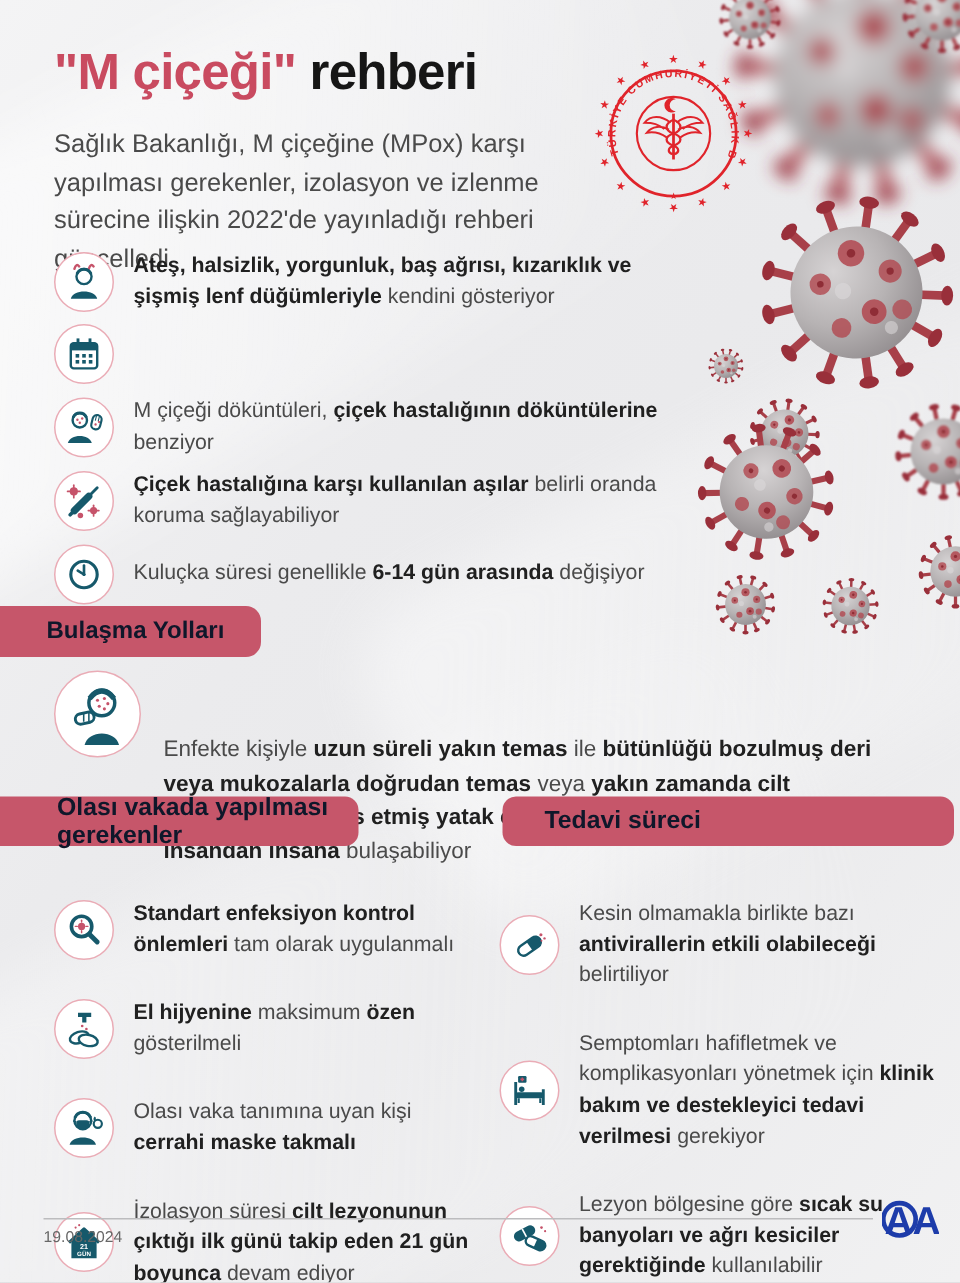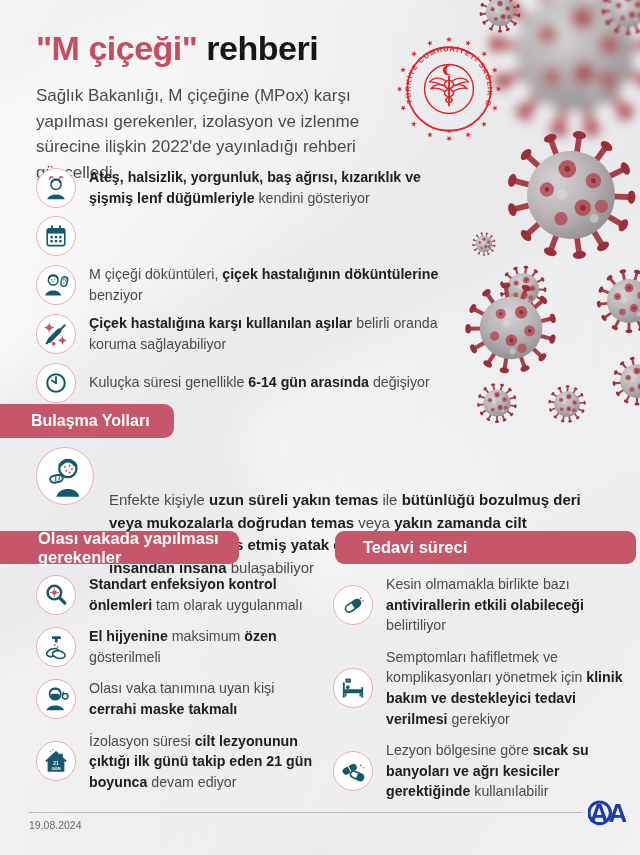--- a/index.html
+++ b/index.html
@@ -24,37 +24,37 @@
 
   .list{position:absolute;}
   .symptoms{left:36px;top:167px;width:410px;}
   .item{display:flex;align-items:center;gap:13px;margin-bottom:8px;}
   .icon-circle{flex:0 0 auto;width:38px;height:38px;border-radius:50%;background:#fff;
                border:1.6px solid #eaacb6;display:flex;align-items:center;justify-content:center;}
   .icon-circle svg{width:32px;height:32px;}
   .item-text{font-size:14.2px;line-height:1.45;color:#4a4a4a;}
   .b{font-weight:bold;color:#202020;}
 
-  .pill{position:absolute;background:#c6566a;color:#ffffff;font-weight:bold;
+  .pill{position:absolute;background:#c6566a;color:#0f172a;font-weight:bold;
         display:flex;align-items:center;box-sizing:border-box;}
   .pill-transmission{left:0;top:404px;height:34px;border-radius:0 10px 10px 0;
         padding:0 24px 0 31px;font-size:16px;}
   .pill-left{left:0;top:531px;width:239px;height:33px;border-radius:0 9px 9px 0;
         padding-left:38px;font-size:16.5px;}
   .pill-right{left:335px;top:531px;width:301px;height:33px;border-radius:9px;
         padding-left:28px;font-size:16.5px;}
 
   .transmission-row{position:absolute;left:36px;top:447px;width:556px;display:flex;gap:15px;align-items:flex-start;}
   .icon-circle.big{width:56px;height:56px;}
   .icon-circle.big svg{width:46px;height:46px;}
   .transmission-text{font-size:15px;line-height:1.5;color:#4a4a4a;padding-top:2px;margin-top:40px;}
 
   .col-left{left:36px;top:574px;width:278px;}
   .col-right{left:333px;top:574px;width:300px;}
-  .col-left .item,.col-right .item{margin-bottom:11px;}
+  .col-left .item,.col-right .item{margin-bottom:11px;margin-top:25px;}
 
   .footer-line{position:absolute;left:29px;top:812px;width:553px;height:1px;background:#bcbcbe;}
   .footer-date{position:absolute;left:29px;top:819px;font-size:10.5px;color:#676767;}
   .aa-logo{position:absolute;left:588px;top:795px;width:38px;height:34px;}
 </style>
 </head>
 <body>
 
 <div class="page">
 

